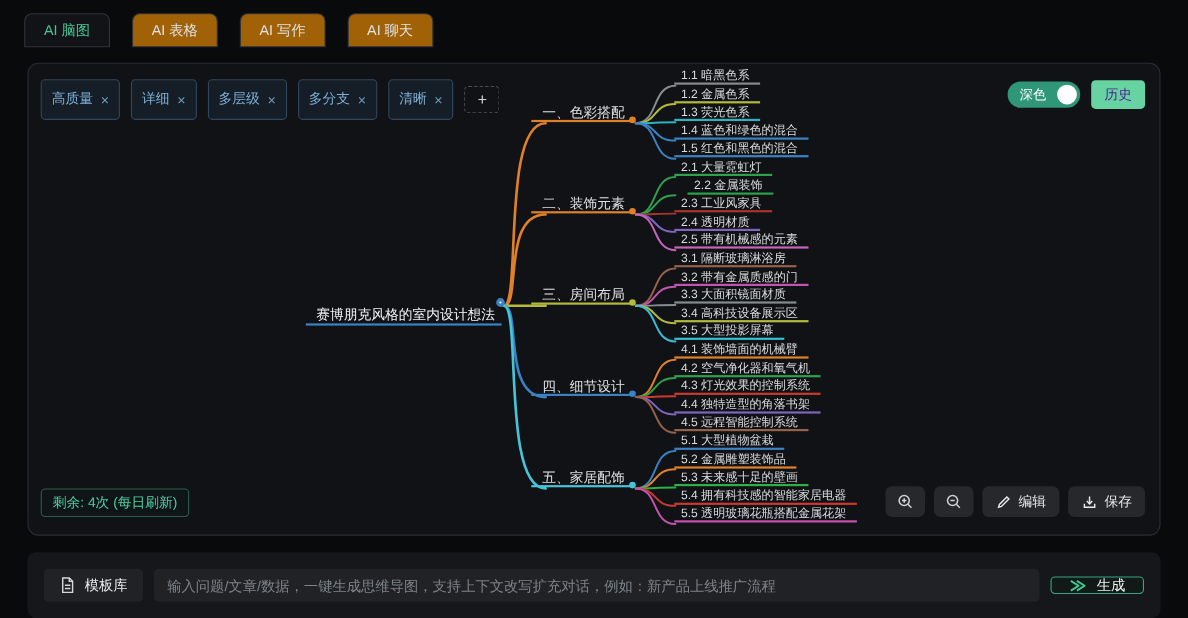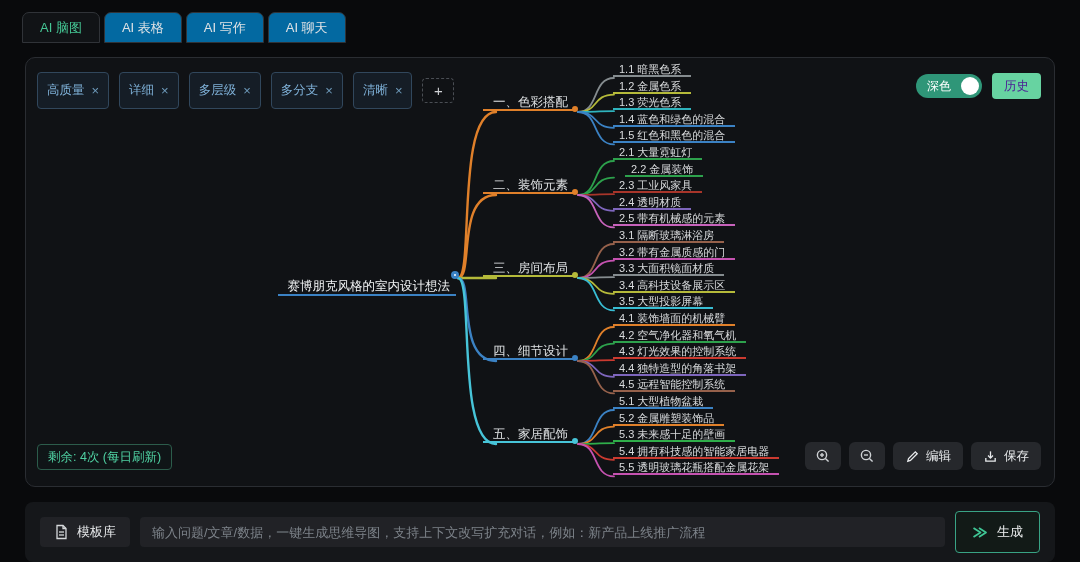--- a/index.html
+++ b/index.html
@@ -1,23 +1,23 @@
 <!DOCTYPE html>
 <html><head>
 <meta charset="utf-8">
 <style>
   * { margin:0; padding:0; box-sizing:border-box; }
   html,body { width:1080px; height:562px; overflow:hidden; background:#090a0c;
     font-family:"Liberation Sans","DejaVu Sans",sans-serif; }
   .app { position:relative; width:1080px; height:562px; }
 
   
-  .tabbar { position:absolute; top:12px; left:22px; display:flex; gap:4px; }
+  .tabbar { position:absolute; top:12px; left:22px; display:flex; gap:20px; }
   .tab { height:31px; line-height:29px; padding:0 17px; font-size:13px; color:#dfe2e5;
-    background:#0369a1; border:1px solid #303338; border-radius:7px 7px 0 0; cursor:default; white-space:nowrap; }
+    background:#a16207; border:1px solid #303338; border-radius:7px 7px 0 0; cursor:default; white-space:nowrap; }
   .tab.active { color:#45c795; background:#111316; }
 
   
   .panel { position:absolute; left:25px; top:57px; width:1030px; height:430px;
     background:#101215; border:1px solid #2a2d32; border-radius:10px; }
 
   .chips { position:absolute; top:14px; left:11px; display:flex; gap:10px; align-items:center; }
   .chip { height:37px; display:flex; align-items:center; gap:7px; padding:0 9px;
     background:#151d26; border:1px solid #31475c; border-radius:4px;
     color:#7fb1d8; font-size:12.5px; white-space:nowrap; }
@@ -51,21 +51,21 @@
     color:#e8eaec; font-size:12.5px; display:flex; align-items:center; gap:6px; white-space:nowrap; }
 
   
   .composer { position:absolute; left:25px; top:502px; width:1030px; height:60px;
     background:#15171a; border-radius:8px; display:flex; align-items:center; padding:0 15px; gap:10px; }
   .btn-template { height:30px; padding:0 14px; background:#212226; border:none; border-radius:4px;
     color:#e8eaec; font-size:13px; display:flex; align-items:center; gap:8px; white-space:nowrap; }
   .prompt-input { flex:1; height:30px; background:#212226; border:none; border-radius:4px;
     color:#c8ccd0; font-size:13px; padding:0 12px; outline:none; }
   .prompt-input::placeholder { color:#7d838a; }
-  .btn-generate { height:42px; padding:0 16px; background:#121a17; border:1px solid #39a385; border-radius:4px;
+  .btn-generate { height:16px; padding:0 16px; background:#121a17; border:1px solid #39a385; border-radius:4px;
     color:#f0f2f3; font-size:13px; display:flex; align-items:center; gap:8px; white-space:nowrap; }
 </style>
 </head>
 <body>
 
 <div class="app">
 
   <div class="tabbar">
       <div class="tab active">AI 脑图</div>
       <div class="tab">AI 表格</div>

